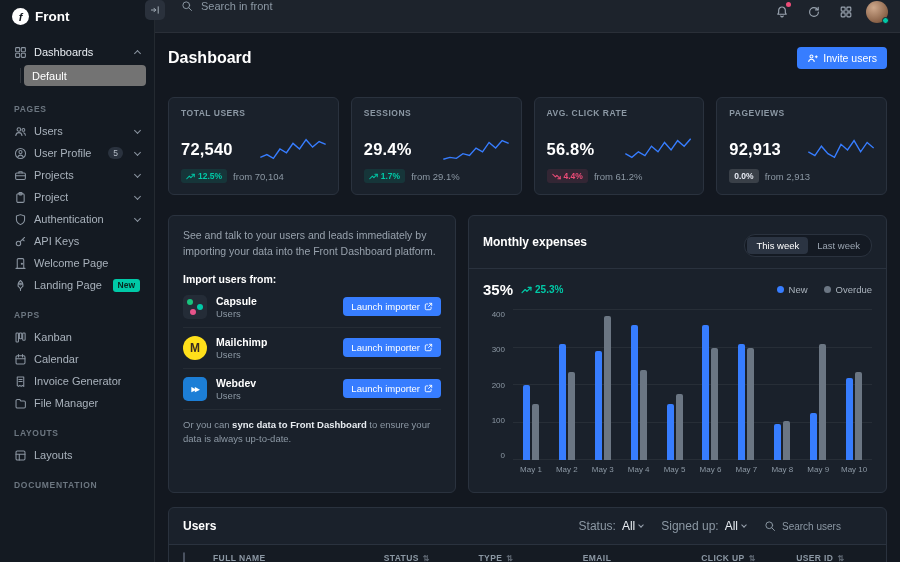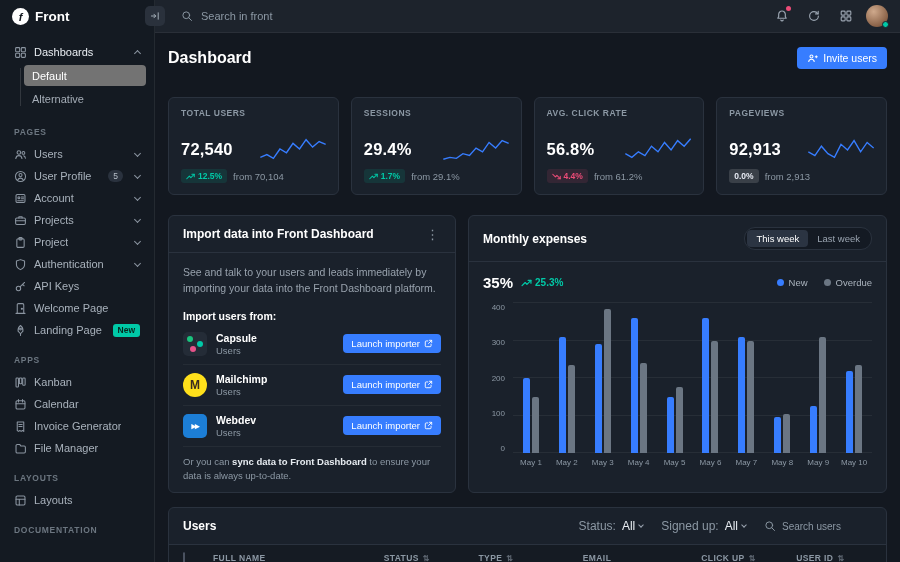--- a/index.html
+++ b/index.html
@@ -26,21 +26,21 @@
   .badge-pill + .caret { margin-left:5px; }
   .badge-new { margin-left:auto; background:#00c9a7; color:#06281f; font-size:8.5px; font-weight:700; padding:1.5px 5px; border-radius:3px; }
   .subnav { position:relative; margin:2px 0 4px; padding-left:16px; }
   .subnav:before { content:""; position:absolute; left:12px; top:3px; bottom:3px; width:1px; background:rgba(255,255,255,.13); }
   .subitem { height:21px; display:flex; align-items:center; padding:0 8px; margin:2px 0; border-radius:4px; color:#a5adb7; cursor:pointer; }
   .subitem.active { background:#737373; color:#fff; }
   .section-title { font-size:8.5px; letter-spacing:.7px; color:#6c7680; font-weight:700; padding:14px 6px 6px; }
 
   
   .main { flex:1; display:flex; flex-direction:column; min-width:0; }
-  .topbar { height:33px; flex-shrink:0; background:#1d232c; border-bottom:1px solid rgba(255,255,255,.06); display:flex; align-items:center; padding-right:12px; }
+  .topbar { height:33px; flex-shrink:0; background:#1d232c; border-bottom:1px solid rgba(255,255,255,.06); display:flex; align-items:flex-start; padding-right:12px; }
   .collapse-btn { width:20px; height:20px; border-radius:5px; background:#2a313c; color:#a9b3bd; display:flex; align-items:center; justify-content:center; margin-left:-10px; cursor:pointer; }
   .searchbox { display:flex; align-items:center; gap:8px; color:#8c98a4; padding-left:16px; flex:1; }
   .searchbox input { background:transparent; border:none; outline:none; color:#cfd6dd; font-size:11px; width:220px; font-family:inherit; }
   .searchbox input::placeholder { color:#8c98a4; }
   .topbar-right { display:flex; align-items:center; gap:8px; margin-left:auto; }
   .icon-btn { width:24px; height:24px; display:flex; align-items:center; justify-content:center; color:#9aa4b0; position:relative; cursor:pointer; }
   .icon-btn .icn { width:14px; height:14px; }
   .bell-dot { position:absolute; top:2px; right:3px; width:5px; height:5px; border-radius:50%; background:#ed4c78; }
   .avatar { width:22px; height:22px; border-radius:50%; background:radial-gradient(circle at 35% 30%, #cfa98c, #8a6248 70%, #5f4130); position:relative; cursor:pointer; }
   .avatar-dot { position:absolute; bottom:-1px; right:-1px; width:7px; height:7px; border-radius:50%; background:#00c9a7; border:1.5px solid #1d232c; }
@@ -88,21 +88,21 @@
   .logo-mailchimp { background:#ffe01b; color:#3a2b20; font-weight:700; font-size:12px; border-radius:50%; }
   .logo-webdev { background:#1c7ed6; color:#fff; font-weight:700; font-size:9px; letter-spacing:-1px; }
   .source-name { color:#fff; font-weight:700; font-size:10.5px; }
   .source-type { color:#8c98a4; font-size:9.5px; margin-top:1px; }
   .launch-btn { margin-left:auto; background:#377dff; color:#fff; border:none; border-radius:4px; font-size:9.5px; padding:4px 8px; display:inline-flex; align-items:center; gap:4px; cursor:pointer; font-family:inherit; }
   .launch-btn svg { width:9px; height:9px; fill:none; stroke:#fff; stroke-width:1.4; stroke-linecap:round; stroke-linejoin:round; }
   .import-footer { margin-top:8px; font-size:9.5px; color:#8c98a4; line-height:1.5; }
   .import-footer b { color:#e7ecf1; }
 
   .expenses-card { flex:1; min-width:0; display:flex; flex-direction:column; }
-  .toggle-group { display:flex; background:#141a23; border:1px solid #2a323e; border-radius:11px; padding:2px; }
+  .toggle-group { display:flex; background:#141a23; border:1px solid #2a323e; border-radius:11px; padding:2px;margin-top:7px; }
   .toggle-btn { font-size:9.5px; color:#9aa4b0; padding:3px 9px; border-radius:4px; cursor:pointer; border:none; background:transparent; font-family:inherit; }
   .toggle-btn.active { background:#2b3442; color:#fff; }
   .expenses-stats { display:flex; align-items:center; gap:8px; padding:12px 14px 2px; }
   .expenses-percent { font-size:15px; font-weight:700; }
   .expenses-delta { color:#00c9a7; font-size:10px; font-weight:700; display:inline-flex; align-items:center; gap:3px; }
   .expenses-delta svg { width:11px; height:8px; fill:none; stroke:#00c9a7; stroke-width:1.4; stroke-linecap:round; stroke-linejoin:round; }
   .legend { margin-left:auto; display:flex; gap:16px; }
   .legend-item { display:flex; align-items:center; gap:5px; font-size:9.5px; color:#aab3bd; cursor:pointer; }
   .legend-dot { width:7px; height:7px; border-radius:50%; }
   .chart-wrap { display:flex; padding:10px 14px 0 14px; gap:8px; flex:1; }
@@ -156,21 +156,20 @@
             <rect x="2" y="2" width="5" height="5" rx="1"></rect>
             <rect x="9" y="2" width="5" height="5" rx="1"></rect>
             <rect x="2" y="9" width="5" height="5" rx="1"></rect>
             <rect x="9" y="9" width="5" height="5" rx="1"></rect>
           </svg>
         <span class="nav-label">Dashboards</span>
         <span class="caret up"></span>
       </div>
       <div class="subnav">
         <div class="subitem active">Default</div>
-        <div class="subitem">Alternative</div>
       </div>
 
       <div class="section-title">PAGES</div>
 
       <div class="nav-item">
         <svg class="icn" viewBox="0 0 16 16">
             <circle cx="6" cy="5.5" r="2.2"></circle>
             <path d="M2.2 13c.3-2.2 1.9-3.6 3.8-3.6s3.5 1.4 3.8 3.6"></path>
             <circle cx="11.6" cy="6" r="1.7"></circle>
             <path d="M11.9 9.6c1.3.4 2 1.6 2.1 3"></path>
@@ -183,29 +182,20 @@
         <svg class="icn" viewBox="0 0 16 16">
             <circle cx="8" cy="8" r="6.2"></circle>
             <circle cx="8" cy="6.3" r="1.9"></circle>
             <path d="M4.6 12.4c.7-1.5 1.9-2.4 3.4-2.4s2.7.9 3.4 2.4"></path>
           </svg>
         <span class="nav-label">User Profile</span>
         <span class="badge-pill">5</span>
         <span class="caret"></span>
       </div>
 
-      <div class="nav-item">
-        <svg class="icn" viewBox="0 0 16 16">
-            <rect x="2.5" y="3" width="11" height="10" rx="1.5"></rect>
-            <circle cx="6" cy="7" r="1.2"></circle>
-            <path d="M9 6.2h2.8M9 8.3h2.8M4.5 10.8h7"></path>
-          </svg>
-        <span class="nav-label">Account</span>
-        <span class="caret"></span>
-      </div>
 
 
       <div class="nav-item">
         <svg class="icn" viewBox="0 0 16 16">
             <rect x="2" y="5" width="12" height="8" rx="1.5"></rect>
             <path d="M6 5V3.4h4V5M2 8.4h12"></path>
           </svg>
         <span class="nav-label">Projects</span>
         <span class="caret"></span>
       </div>
@@ -436,24 +426,20 @@
               </span>
             <span class="compare">from 2,913</span>
           </div>
         </div>
 
       </div>
 
       <div class="middle-row">
 
         <div class="card import-card">
-          <div class="card-header">
-            <div class="card-title">Import data into Front Dashboard</div>
-            <div class="kebab">⋮</div>
-          </div>
           <div class="import-body">
             <div class="import-desc">See and talk to your users and leads immediately by importing your data into the Front Dashboard platform.</div>
             <div class="import-sub">Import users from:</div>
 
             <div class="source-row">
               <span class="source-logo logo-capsule">
                   <i></i>
                   <i></i>
                   <i></i>
                 </span>

